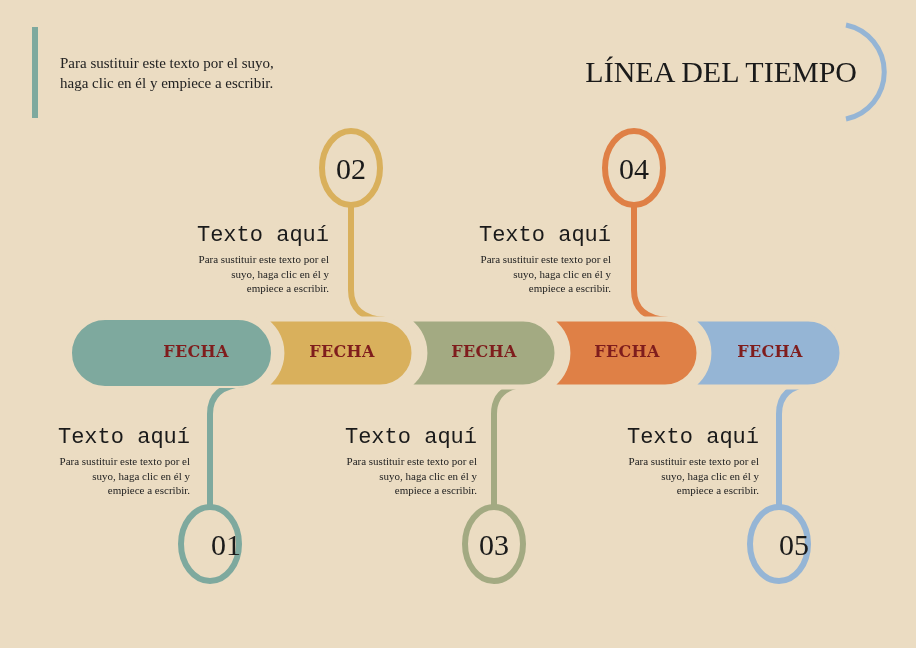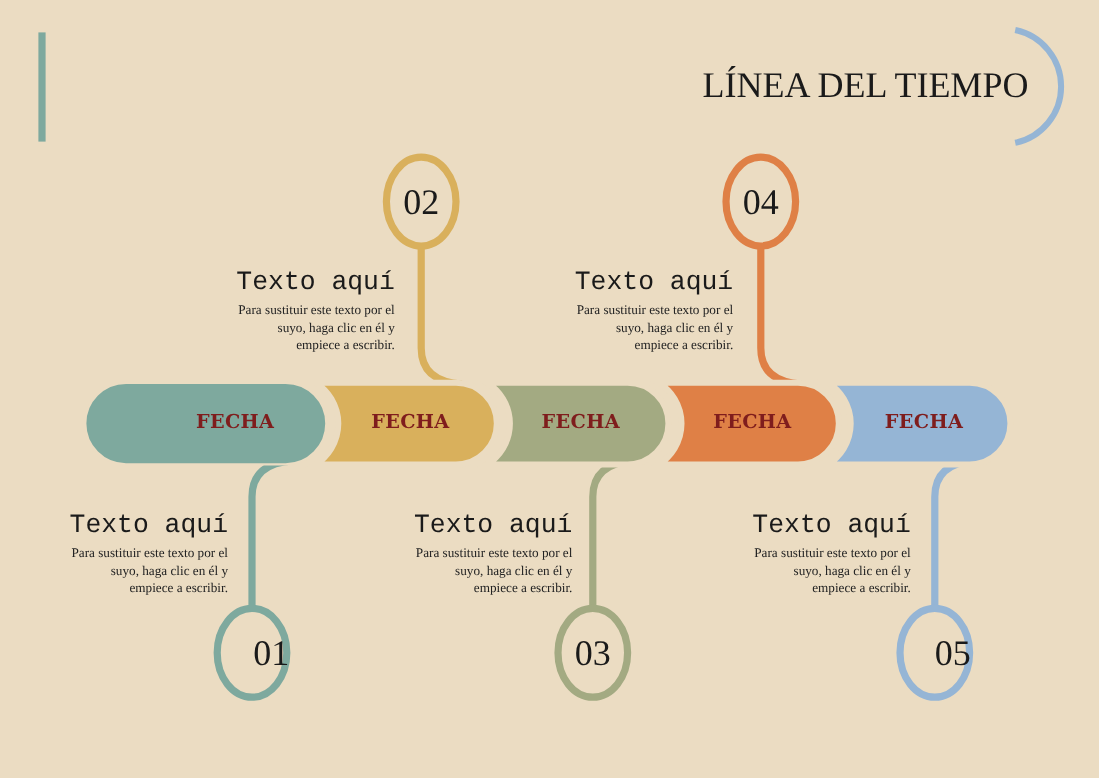--- a/index.html
+++ b/index.html
@@ -13,20 +13,22 @@
   .pill-label { position:absolute; width:120px; text-align:center; font-family:"DejaVu Serif", serif; font-weight:bold; font-size:16px; color:#7f1d1d; letter-spacing:0.3px; }
   .item { position:absolute; width:200px; text-align:right; }
   .item .h { font-family:Liberation Mono, monospace; font-size:22px; line-height:24px; color:#1a1a1a; }
   .item .b { font-family:"Liberation Serif", serif; font-size:11px; line-height:14.5px; color:#222; margin-top:4px; }
 </style>
 </head>
 <body>
 
 <div class="accent-bar"></div>
 <div class="intro">
+  <div>Para sustituir este texto por el suyo,</div>
+  <div>haga clic en él y empiece a escribir.</div>
 </div>
 <div class="title">LÍNEA DEL TIEMPO</div>
 
 <svg class="art" width="916" height="648" viewBox="0 0 916 648">
 
   <path d="M846 25 A48 48 0 0 1 846 119" fill="none" stroke="#95b5d5" stroke-width="5"></path>
 
   <path d="M351 205 L351 290 Q351 318 385 320" fill="none" stroke="#d9b05c" stroke-width="6"></path>
 
   <path d="M634 205 L634 290 Q634 318 668 320" fill="none" stroke="#df8046" stroke-width="6"></path>

